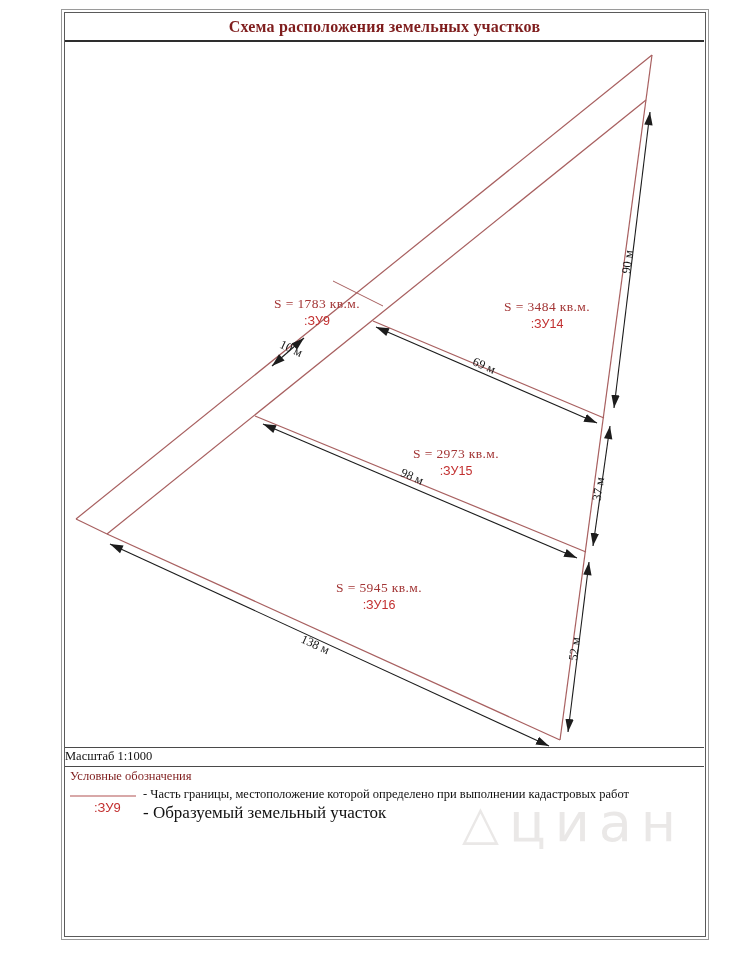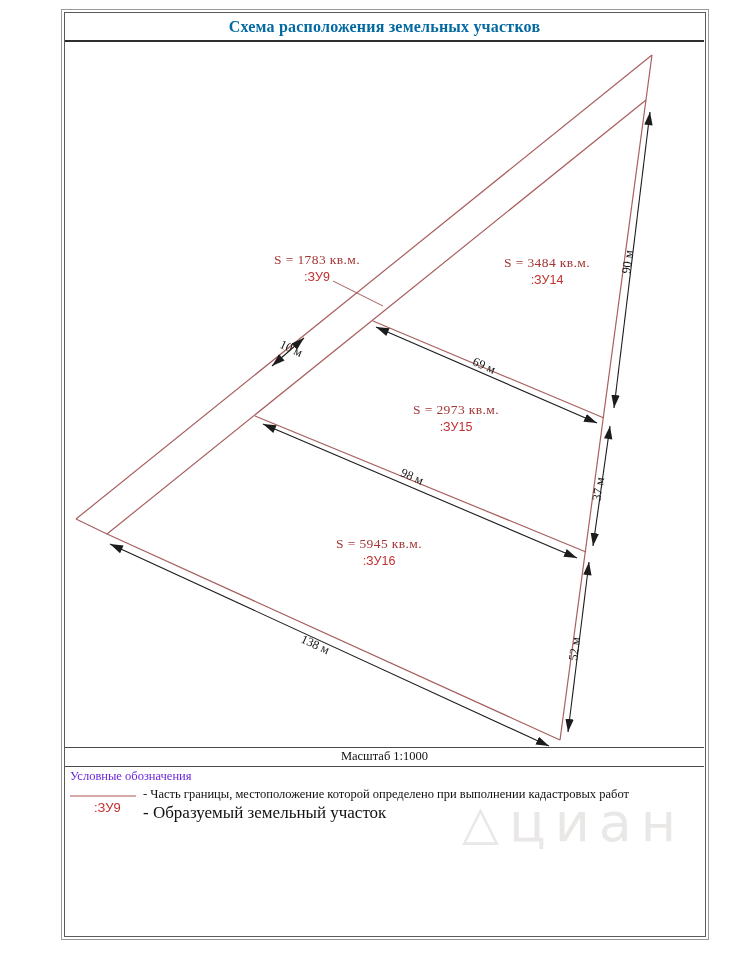--- a/index.html
+++ b/index.html
@@ -5,41 +5,41 @@
   html,body{margin:0;padding:0;background:#ffffff;}
   .page{
     position:relative;width:750px;height:960px;background:#ffffff;
     font-family:"Liberation Serif", serif;overflow:hidden;color:#1c1c1c;
   }
   .frame-outer{position:absolute;left:61px;top:9px;width:646px;height:929px;border:1px solid #9a9a9a;}
   .frame-inner{position:absolute;left:64px;top:12px;width:640px;height:923px;border:1px solid #5a5a5a;}
   .title-band{
     position:absolute;left:65px;top:13px;width:639px;height:27px;
     border-bottom:2px solid #2e2e2e;display:flex;align-items:center;justify-content:center;
-    font-weight:bold;font-size:16px;letter-spacing:0.2px;color:#0369a1;
+    font-weight:bold;font-size:16px;letter-spacing:0.2px;color:#7f1d1d;
   }
   svg.draw{position:absolute;left:0;top:0;width:750px;height:960px;}
 
   .plot-label{
-    position:absolute;transform:translate(-50%,-50%);text-align:center;white-space:nowrap;
+    position:absolute;transform:translate(-50%,-50%);text-align:center;white-space:nowrap;margin-top:44px;
   }
   .plot-label .area{font-size:13.5px;color:#a33636;letter-spacing:0.4px;}
   .plot-label .pid{font-family:"Liberation Sans", sans-serif;font-size:12.5px;color:#c22f2f;margin-top:2px;}
 
   .dim-label{
     position:absolute;white-space:nowrap;font-size:12.5px;color:#141414;
     transform:translate(-50%,-50%) rotate(var(--rot,0deg));
   }
 
   .sep{position:absolute;left:65px;width:639px;height:1px;background:#4a4a4a;}
   .scale-label{
-    position:absolute;left:65px;top:749px;width:639px;text-align:center;
+    position:absolute;left:65px;top:749px;width:639px;text-align:left;
     font-size:12.5px;color:#111;
   }
-  .legend-heading{position:absolute;left:70px;top:769px;font-size:12.5px;color:#6d28d9;white-space:nowrap;}
+  .legend-heading{position:absolute;left:70px;top:769px;font-size:12.5px;color:#7f1d1d;white-space:nowrap;}
   .legend-line-sample{position:absolute;left:70px;top:795px;width:66px;height:2px;background:#d8a8a8;}
   .legend-text-1{position:absolute;left:143px;top:787px;font-size:12.5px;color:#111;white-space:nowrap;}
   .legend-zu9{position:absolute;left:94px;top:800px;font-family:"Liberation Sans", sans-serif;font-size:13px;color:#c22f2f;white-space:nowrap;}
   .legend-text-2{position:absolute;left:143px;top:803px;font-size:17px;color:#111;white-space:nowrap;}
 
   .watermark{
     position:absolute;left:462px;top:796px;display:flex;align-items:center;
     color:rgba(150,140,135,0.20);pointer-events:none;user-select:none;
   }
   .watermark .wm-triangle{font-size:48px;line-height:1;margin-right:10px;}

